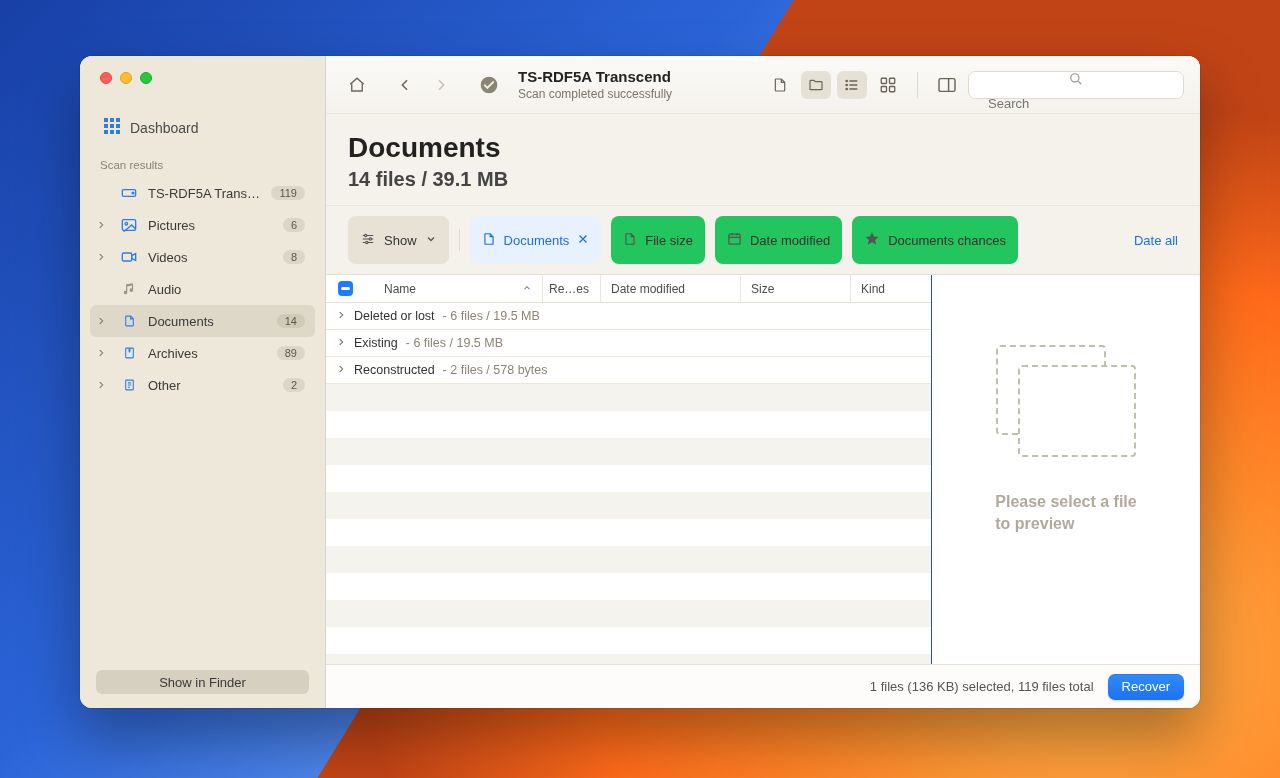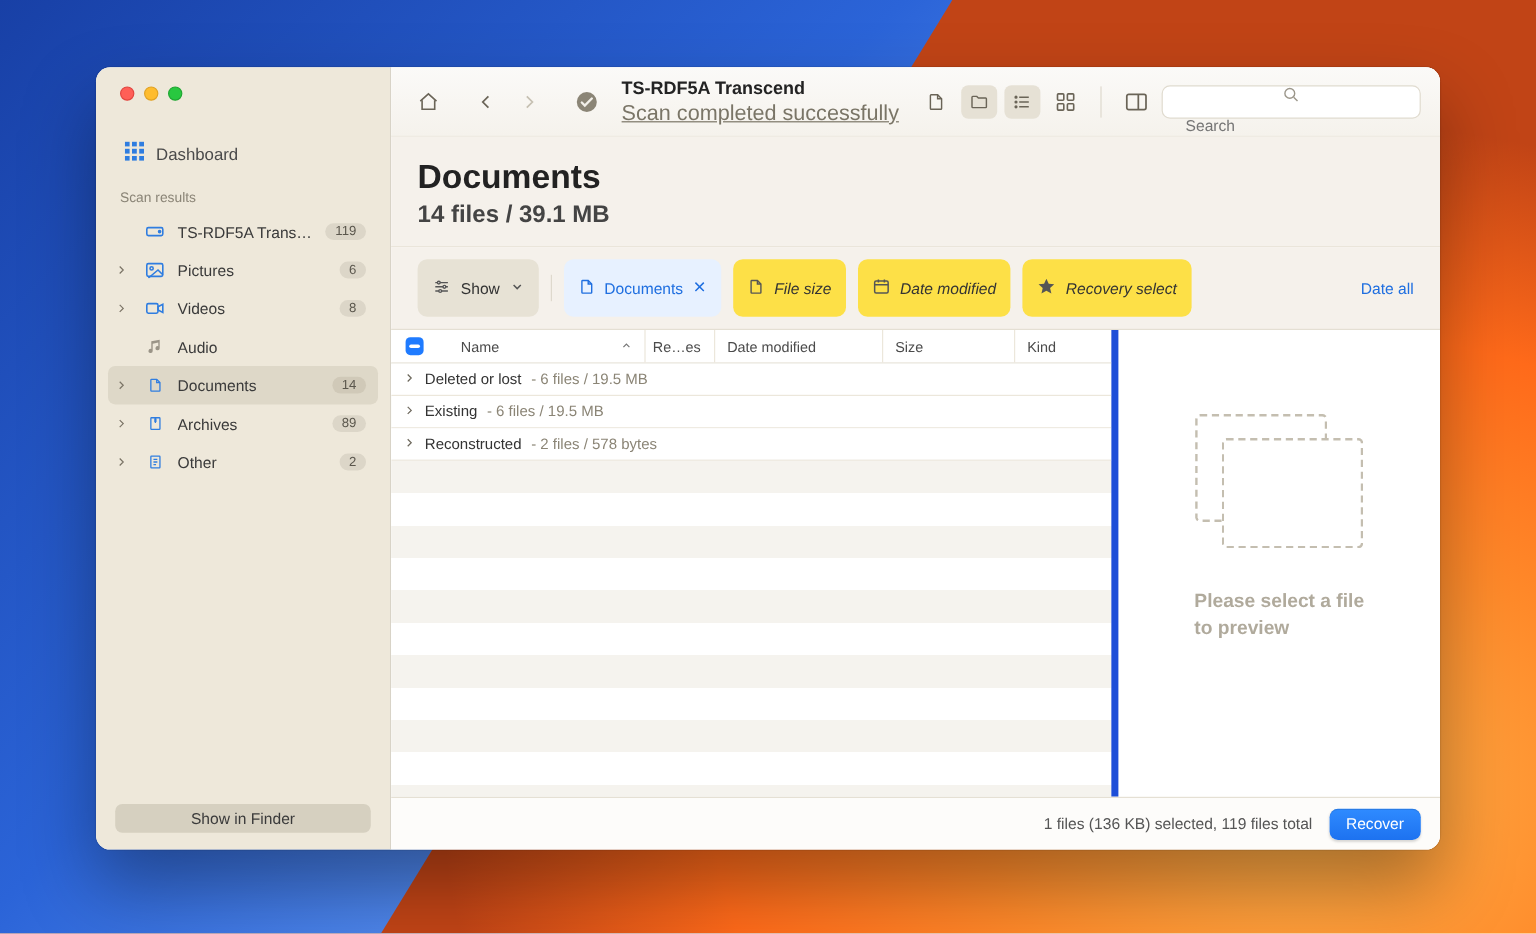--- a/index.html
+++ b/index.html
@@ -59,44 +59,44 @@
   .main { flex: 1; display: flex; flex-direction: column; background: #fff; }
   .toolbar {
     height: 58px; display: flex; align-items: center; gap: 6px; padding: 0 16px 0 16px;
     background: linear-gradient(#fbfaf8,#f5f2ec); border-bottom: 1px solid #eae5da;
   }
   .tb-btn { width: 30px; height: 28px; display:flex; align-items:center; justify-content:center; color:#5b564a; border-radius:6px; }
   .tb-btn.sel { background: #e6e1d5; }
   .tb-sep { width: 6px; }
   .title-block { margin-left: 8px; margin-right: auto; }
   .title-block .t1 { font-weight: 700; font-size: 15px; color: #232323; }
-  .title-block .t2 { font-size: 18px; color: #7a7567; margin-top: 2px; text-decoration: underline; }
+  .title-block .t2 { font-size: 12px; color: #7a7567; margin-top: 2px; }
   .sep-line { width:1px; height:26px; background:#ded9cd; margin:0 8px; }
   .search { display:flex; align-items:center; gap:6px; width: 216px; height: 28px; background:#fff; border:1px solid #e0dbcf; border-radius: 7px; padding: 0 10px; color:#9b968a;flex-direction:column; }
   .search input { border:none; outline:none; flex:1; font-size:13px; background:transparent; color:#333; }
   
   .head-area { padding: 18px 22px 14px; background: #f5f1eb; border-bottom: 1px solid #eae5da; }
   .head-area h1 { font-size: 28px; font-weight: 800; color: #222; }
   .head-area .sub { font-size: 20px; font-weight: 700; color: #444; margin-top: 4px; }
   
   .filters { display:flex; align-items:center; gap:10px; padding: 10px 22px; background:#f5f1eb; border-bottom:1px solid #e4dfd3; }
   .chip {
     display:flex; align-items:center; gap:8px; height: 48px; padding: 0 12px;
     border-radius: 8px; font-size: 13px; color:#333;
   }
   .chip.show { background:#e7e2d5; }
   .chip.docs { background:#e7f1ff; color:#1f6fe0; }
-  .chip.plain { background:#fde047;font-style:italic; }
+  .chip.plain { background:#22c55e; }
   .chip svg { flex:none; }
   .reset { margin-left:auto; color:#1f6fe0; font-size:13px; }
   .vline { width:1px; height:22px; background:#ded9cd; }
   
   .body { flex:1; display:flex; min-height:0; }
   
-  .table { flex:1; display:flex; flex-direction:column; border-right:6px solid #1d4ed8; min-width:0; }
+  .table { flex:1; display:flex; flex-direction:column; border-right:1px solid #1d4ed8; min-width:0; }
   .thead { display:flex; align-items:center; height: 28px; font-size:12px; color:#4b4b4b; background:#fff; border-bottom:1px solid #e5e0d4; }
   .th { padding: 0 10px; border-right:1px solid #ece7db; display:flex; align-items:center; gap:6px; height:100%; }
   .th.check { width:38px; justify-content:center; border-right:none; }
   .th.name { flex:1; padding-left:20px; }
   .th.re { width:58px; padding:0 6px; }
   .th.date { width:140px; }
   .th.size { width:110px; }
   .th.kind { width:80px; border-right:none; }
   .mixedbox {
     width:15px; height:15px; border-radius:4px; background:#1f7bff; display:flex; align-items:center; justify-content:center;
@@ -384,21 +384,21 @@
               </svg>
           </span>
           <span>Date modified</span>
         </div>
         <div class="chip plain">
           <span>
             <svg width="16" height="16" viewBox="0 0 24 24" fill="#555">
                 <path d="M12 2l2.9 6.3 6.9.6-5.2 4.6 1.6 6.8L12 16.9 5.8 20.3l1.6-6.8L2.2 8.9l6.9-.6z"></path>
               </svg>
           </span>
-          <span>Recovery select</span>
+          <span>Documents chances</span>
         </div>
         <span class="reset">Date all</span>
       </div>
 
       <div class="body">
         <div class="table">
           <div class="thead">
             <div class="th check">
                 <div class="mixedbox"></div>
               </div>

